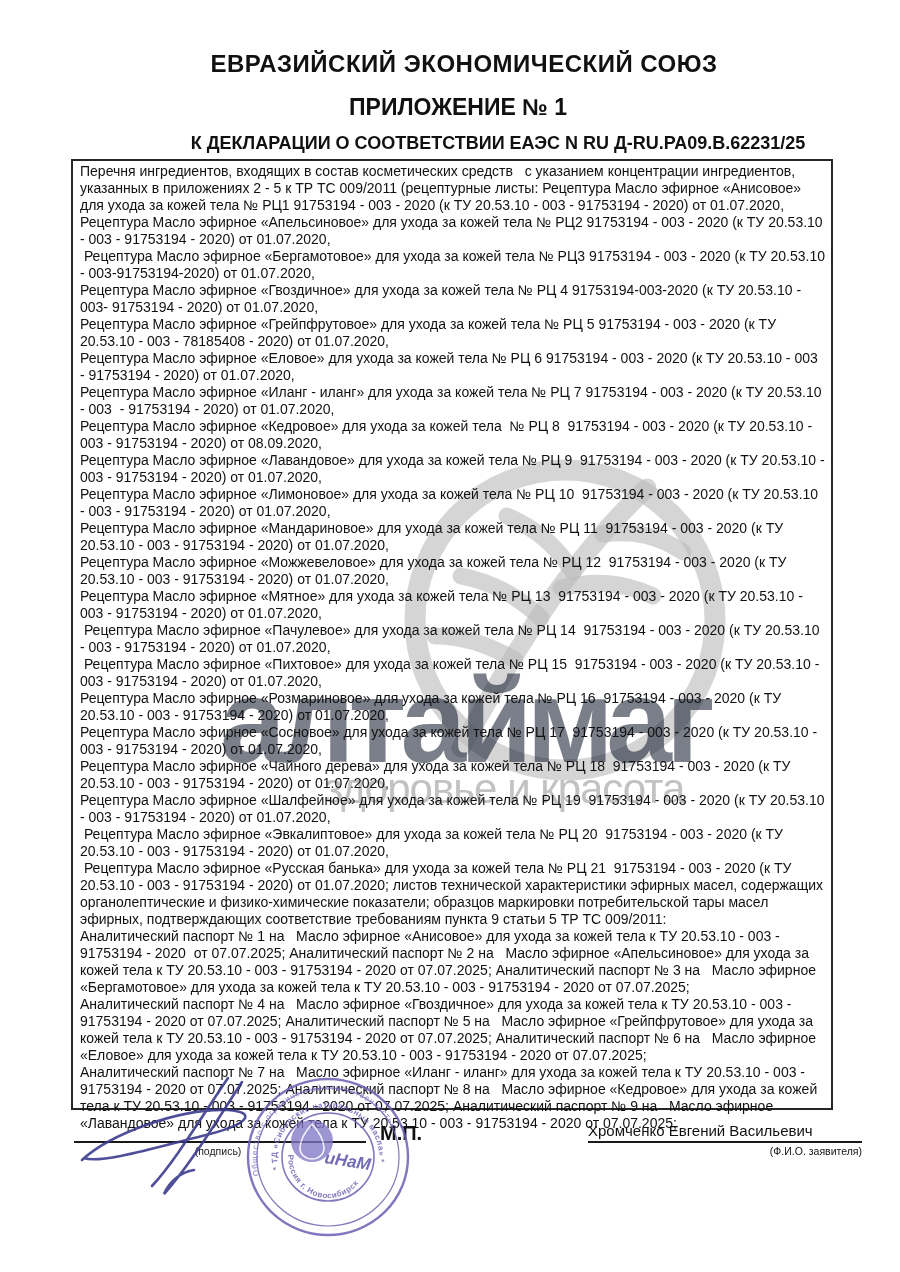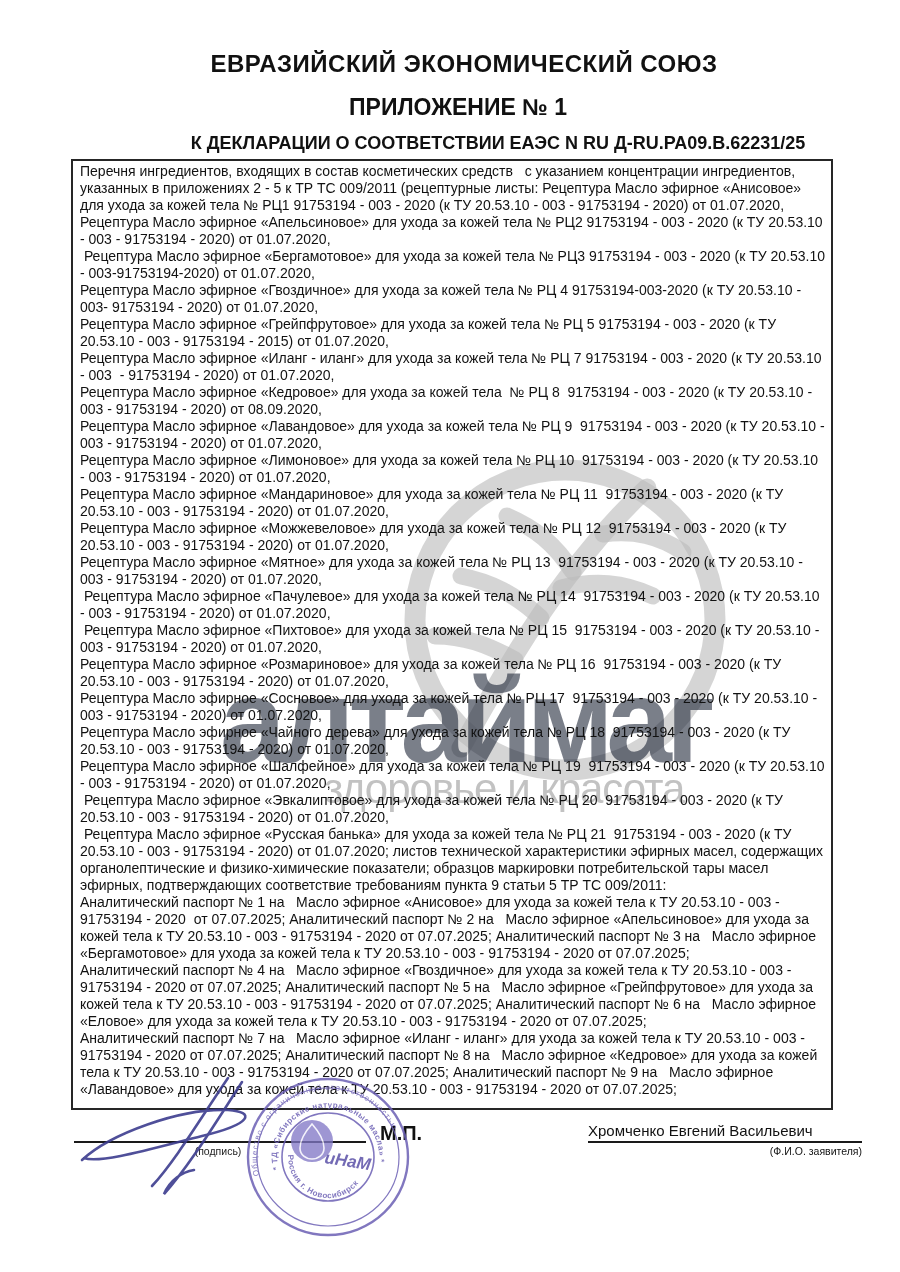--- a/index.html
+++ b/index.html
@@ -61,21 +61,22 @@
 
   <div class="h-union">ЕВРАЗИЙСКИЙ ЭКОНОМИЧЕСКИЙ СОЮЗ</div>
   <div class="h-appendix">ПРИЛОЖЕНИЕ № 1</div>
   <div class="h-decl">К ДЕКЛАРАЦИИ О СООТВЕТСТВИИ ЕАЭС N RU Д-RU.РА09.В.62231/25</div>
 
   <div class="content-box">
     <p>Перечня ингредиентов, входящих в состав косметических средств   с указанием концентрации ингредиентов, указанных в приложениях 2 - 5 к ТР ТС 009/2011 (рецептурные листы: Рецептура Масло эфирное «Анисовое» для ухода за кожей тела № РЦ1 91753194 - 003 - 2020 (к ТУ 20.53.10 - 003 - 91753194 - 2020) от 01.07.2020,</p>
     <p>Рецептура Масло эфирное «Апельсиновое» для ухода за кожей тела № РЦ2 91753194 - 003 - 2020 (к ТУ 20.53.10 - 003 - 91753194 - 2020) от 01.07.2020,</p>
     <p> Рецептура Масло эфирное «Бергамотовое» для ухода за кожей тела № РЦ3 91753194 - 003 - 2020 (к ТУ 20.53.10 - 003-91753194-2020) от 01.07.2020,</p>
     <p>Рецептура Масло эфирное «Гвоздичное» для ухода за кожей тела № РЦ 4 91753194-003-2020 (к ТУ 20.53.10 - 003- 91753194 - 2020) от 01.07.2020,</p>
-    <p>Рецептура Масло эфирное «Грейпфрутовое» для ухода за кожей тела № РЦ 5 91753194 - 003 - 2020 (к ТУ 20.53.10 - 003 - 91753194 - 2015) от 01.07.2020,</p>
+    <p>Рецептура Масло эфирное «Грейпфрутовое» для ухода за кожей тела № РЦ 5 91753194 - 003 - 2020 (к ТУ 20.53.10 - 003 - 78185408 - 2020) от 01.07.2020,</p>
+    <p>Рецептура Масло эфирное «Еловое» для ухода за кожей тела № РЦ 6 91753194 - 003 - 2020 (к ТУ 20.53.10 - 003 - 91753194 - 2020) от 01.07.2020,</p>
     <p>Рецептура Масло эфирное «Иланг - иланг» для ухода за кожей тела № РЦ 7 91753194 - 003 - 2020 (к ТУ 20.53.10 - 003  - 91753194 - 2020) от 01.07.2020,</p>
     <p>Рецептура Масло эфирное «Кедровое» для ухода за кожей тела  № РЦ 8  91753194 - 003 - 2020 (к ТУ 20.53.10 - 003 - 91753194 - 2020) от 08.09.2020,</p>
     <p>Рецептура Масло эфирное «Лавандовое» для ухода за кожей тела № РЦ 9  91753194 - 003 - 2020 (к ТУ 20.53.10 - 003 - 91753194 - 2020) от 01.07.2020,</p>
     <p>Рецептура Масло эфирное «Лимоновое» для ухода за кожей тела № РЦ 10  91753194 - 003 - 2020 (к ТУ 20.53.10 - 003 - 91753194 - 2020) от 01.07.2020,</p>
     <p>Рецептура Масло эфирное «Мандариновое» для ухода за кожей тела № РЦ 11  91753194 - 003 - 2020 (к ТУ 20.53.10 - 003 - 91753194 - 2020) от 01.07.2020,</p>
     <p>Рецептура Масло эфирное «Можжевеловое» для ухода за кожей тела № РЦ 12  91753194 - 003 - 2020 (к ТУ 20.53.10 - 003 - 91753194 - 2020) от 01.07.2020,</p>
     <p>Рецептура Масло эфирное «Мятное» для ухода за кожей тела № РЦ 13  91753194 - 003 - 2020 (к ТУ 20.53.10 - 003 - 91753194 - 2020) от 01.07.2020,</p>
     <p> Рецептура Масло эфирное «Пачулевое» для ухода за кожей тела № РЦ 14  91753194 - 003 - 2020 (к ТУ 20.53.10 - 003 - 91753194 - 2020) от 01.07.2020,</p>
     <p> Рецептура Масло эфирное «Пихтовое» для ухода за кожей тела № РЦ 15  91753194 - 003 - 2020 (к ТУ 20.53.10 - 003 - 91753194 - 2020) от 01.07.2020,</p>
     <p>Рецептура Масло эфирное «Розмариновое» для ухода за кожей тела № РЦ 16  91753194 - 003 - 2020 (к ТУ 20.53.10 - 003 - 91753194 - 2020) от 01.07.2020,</p>

